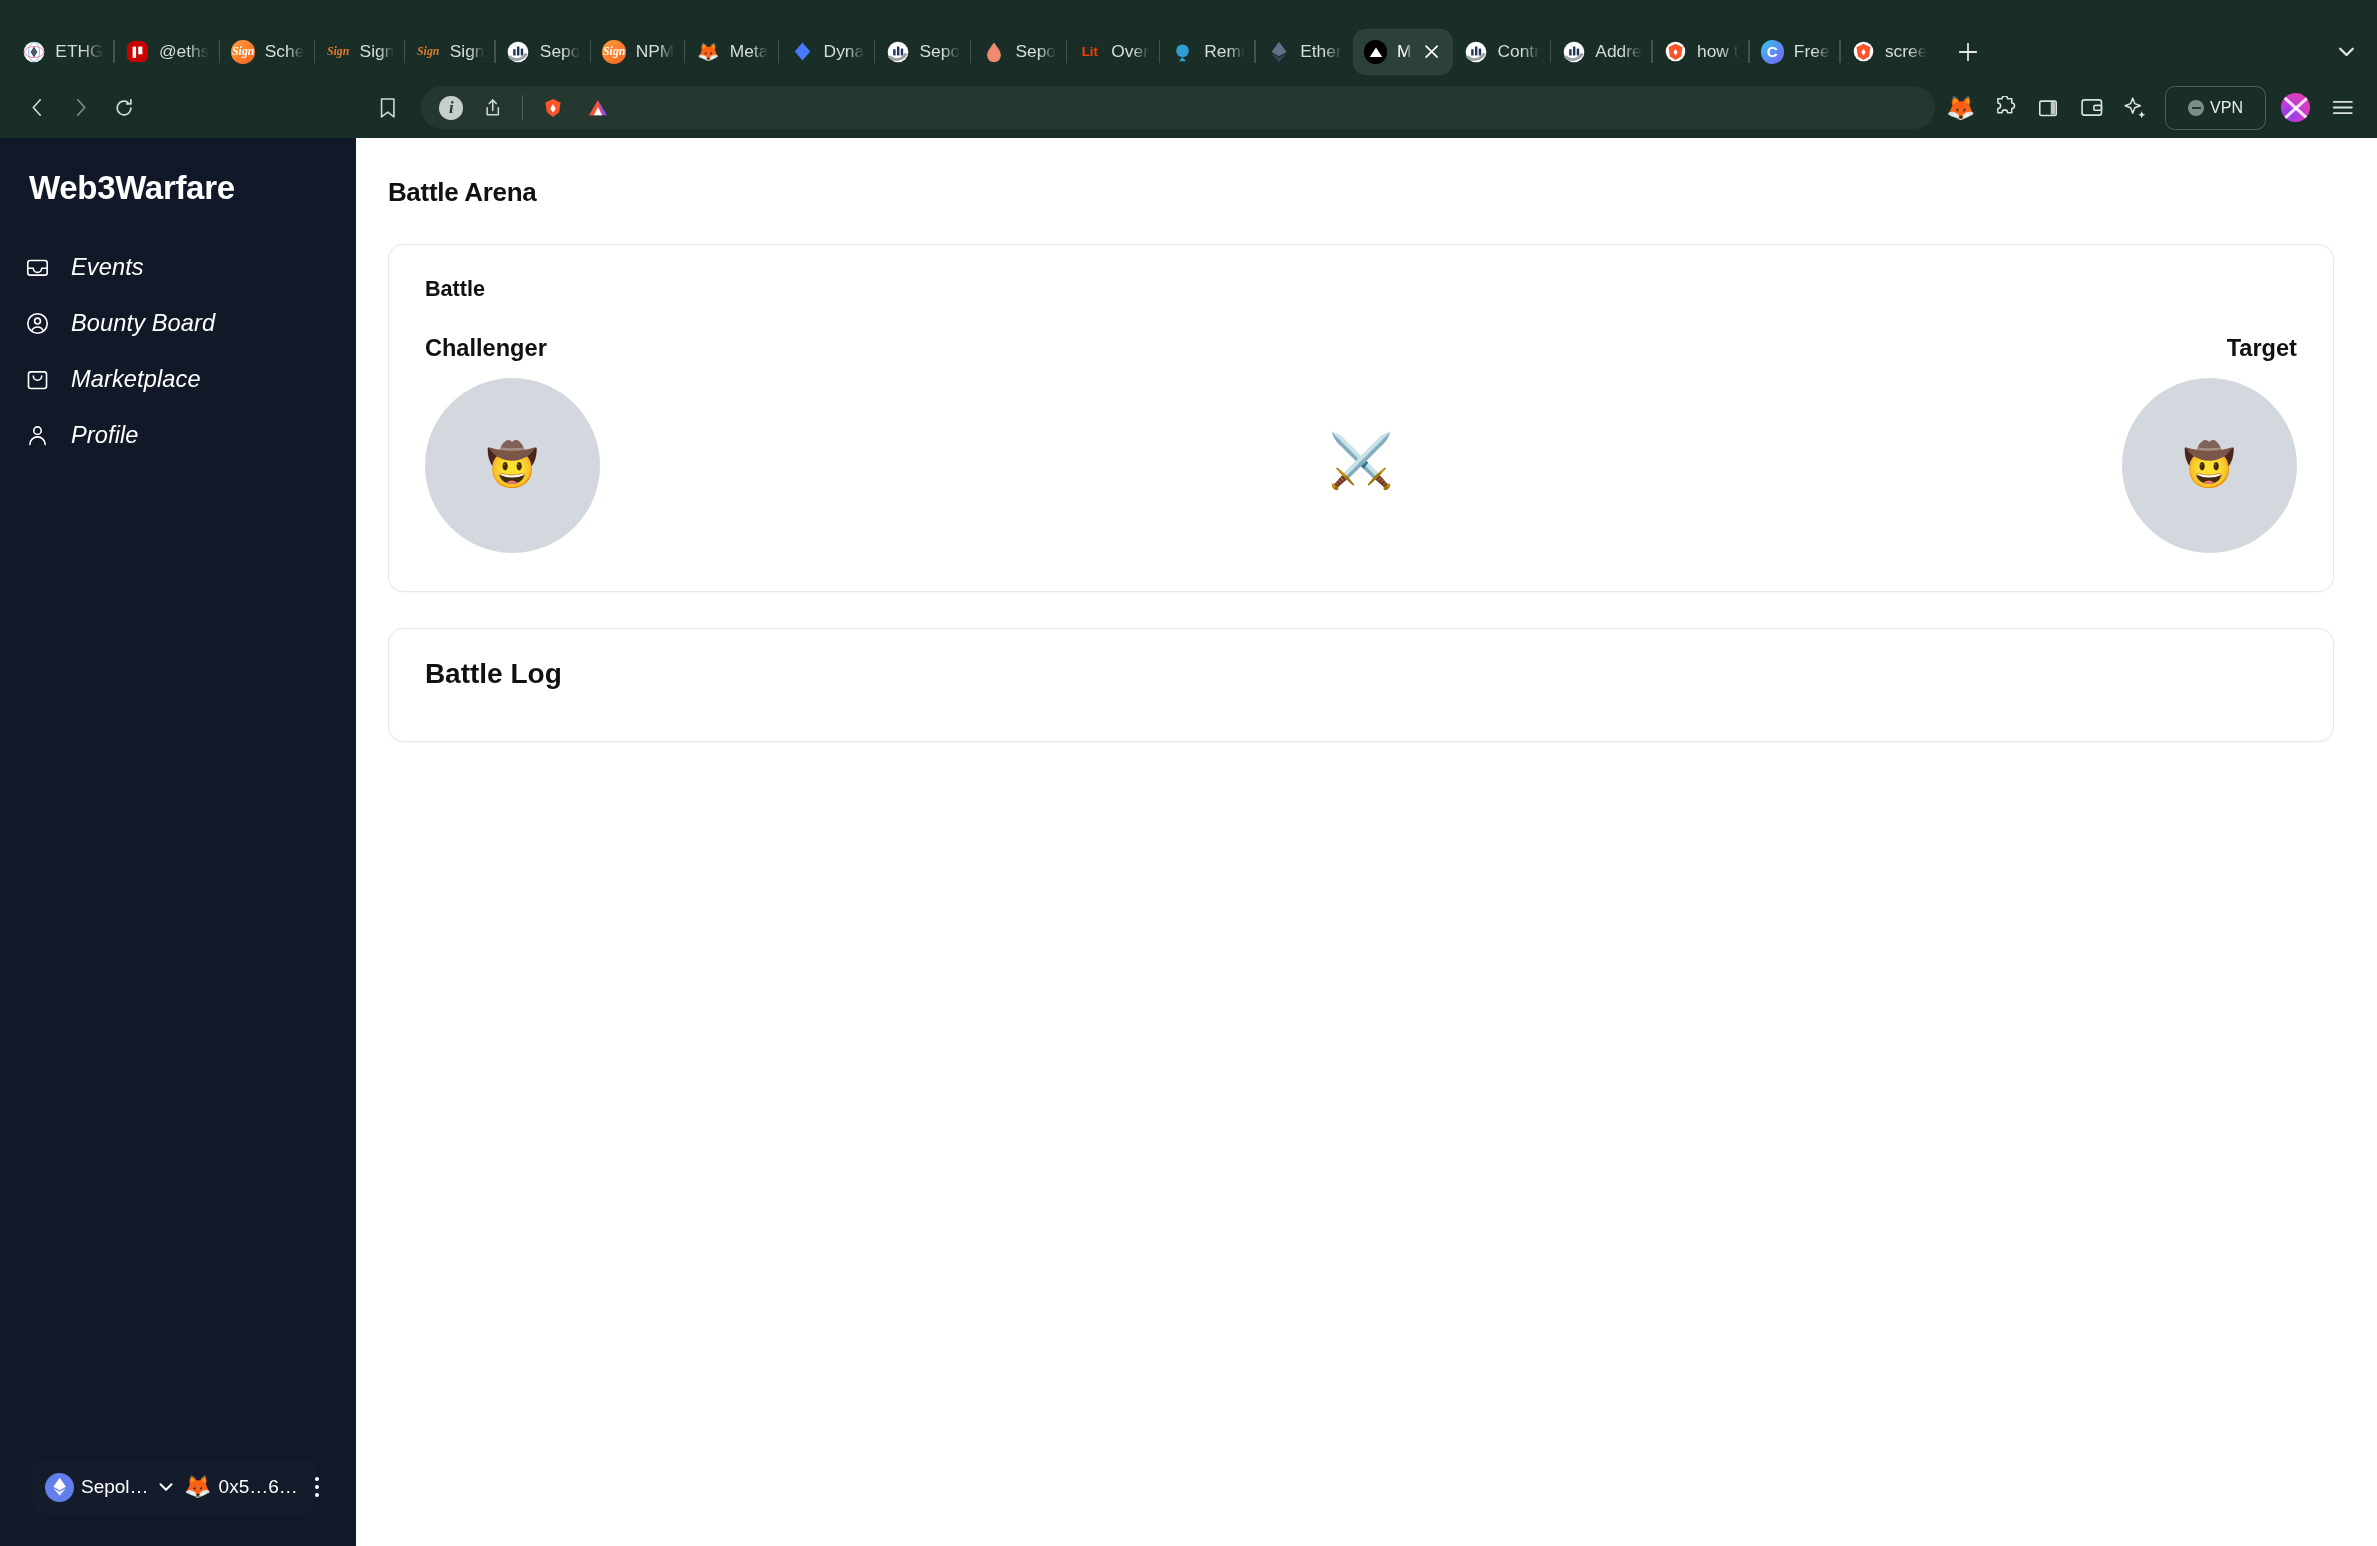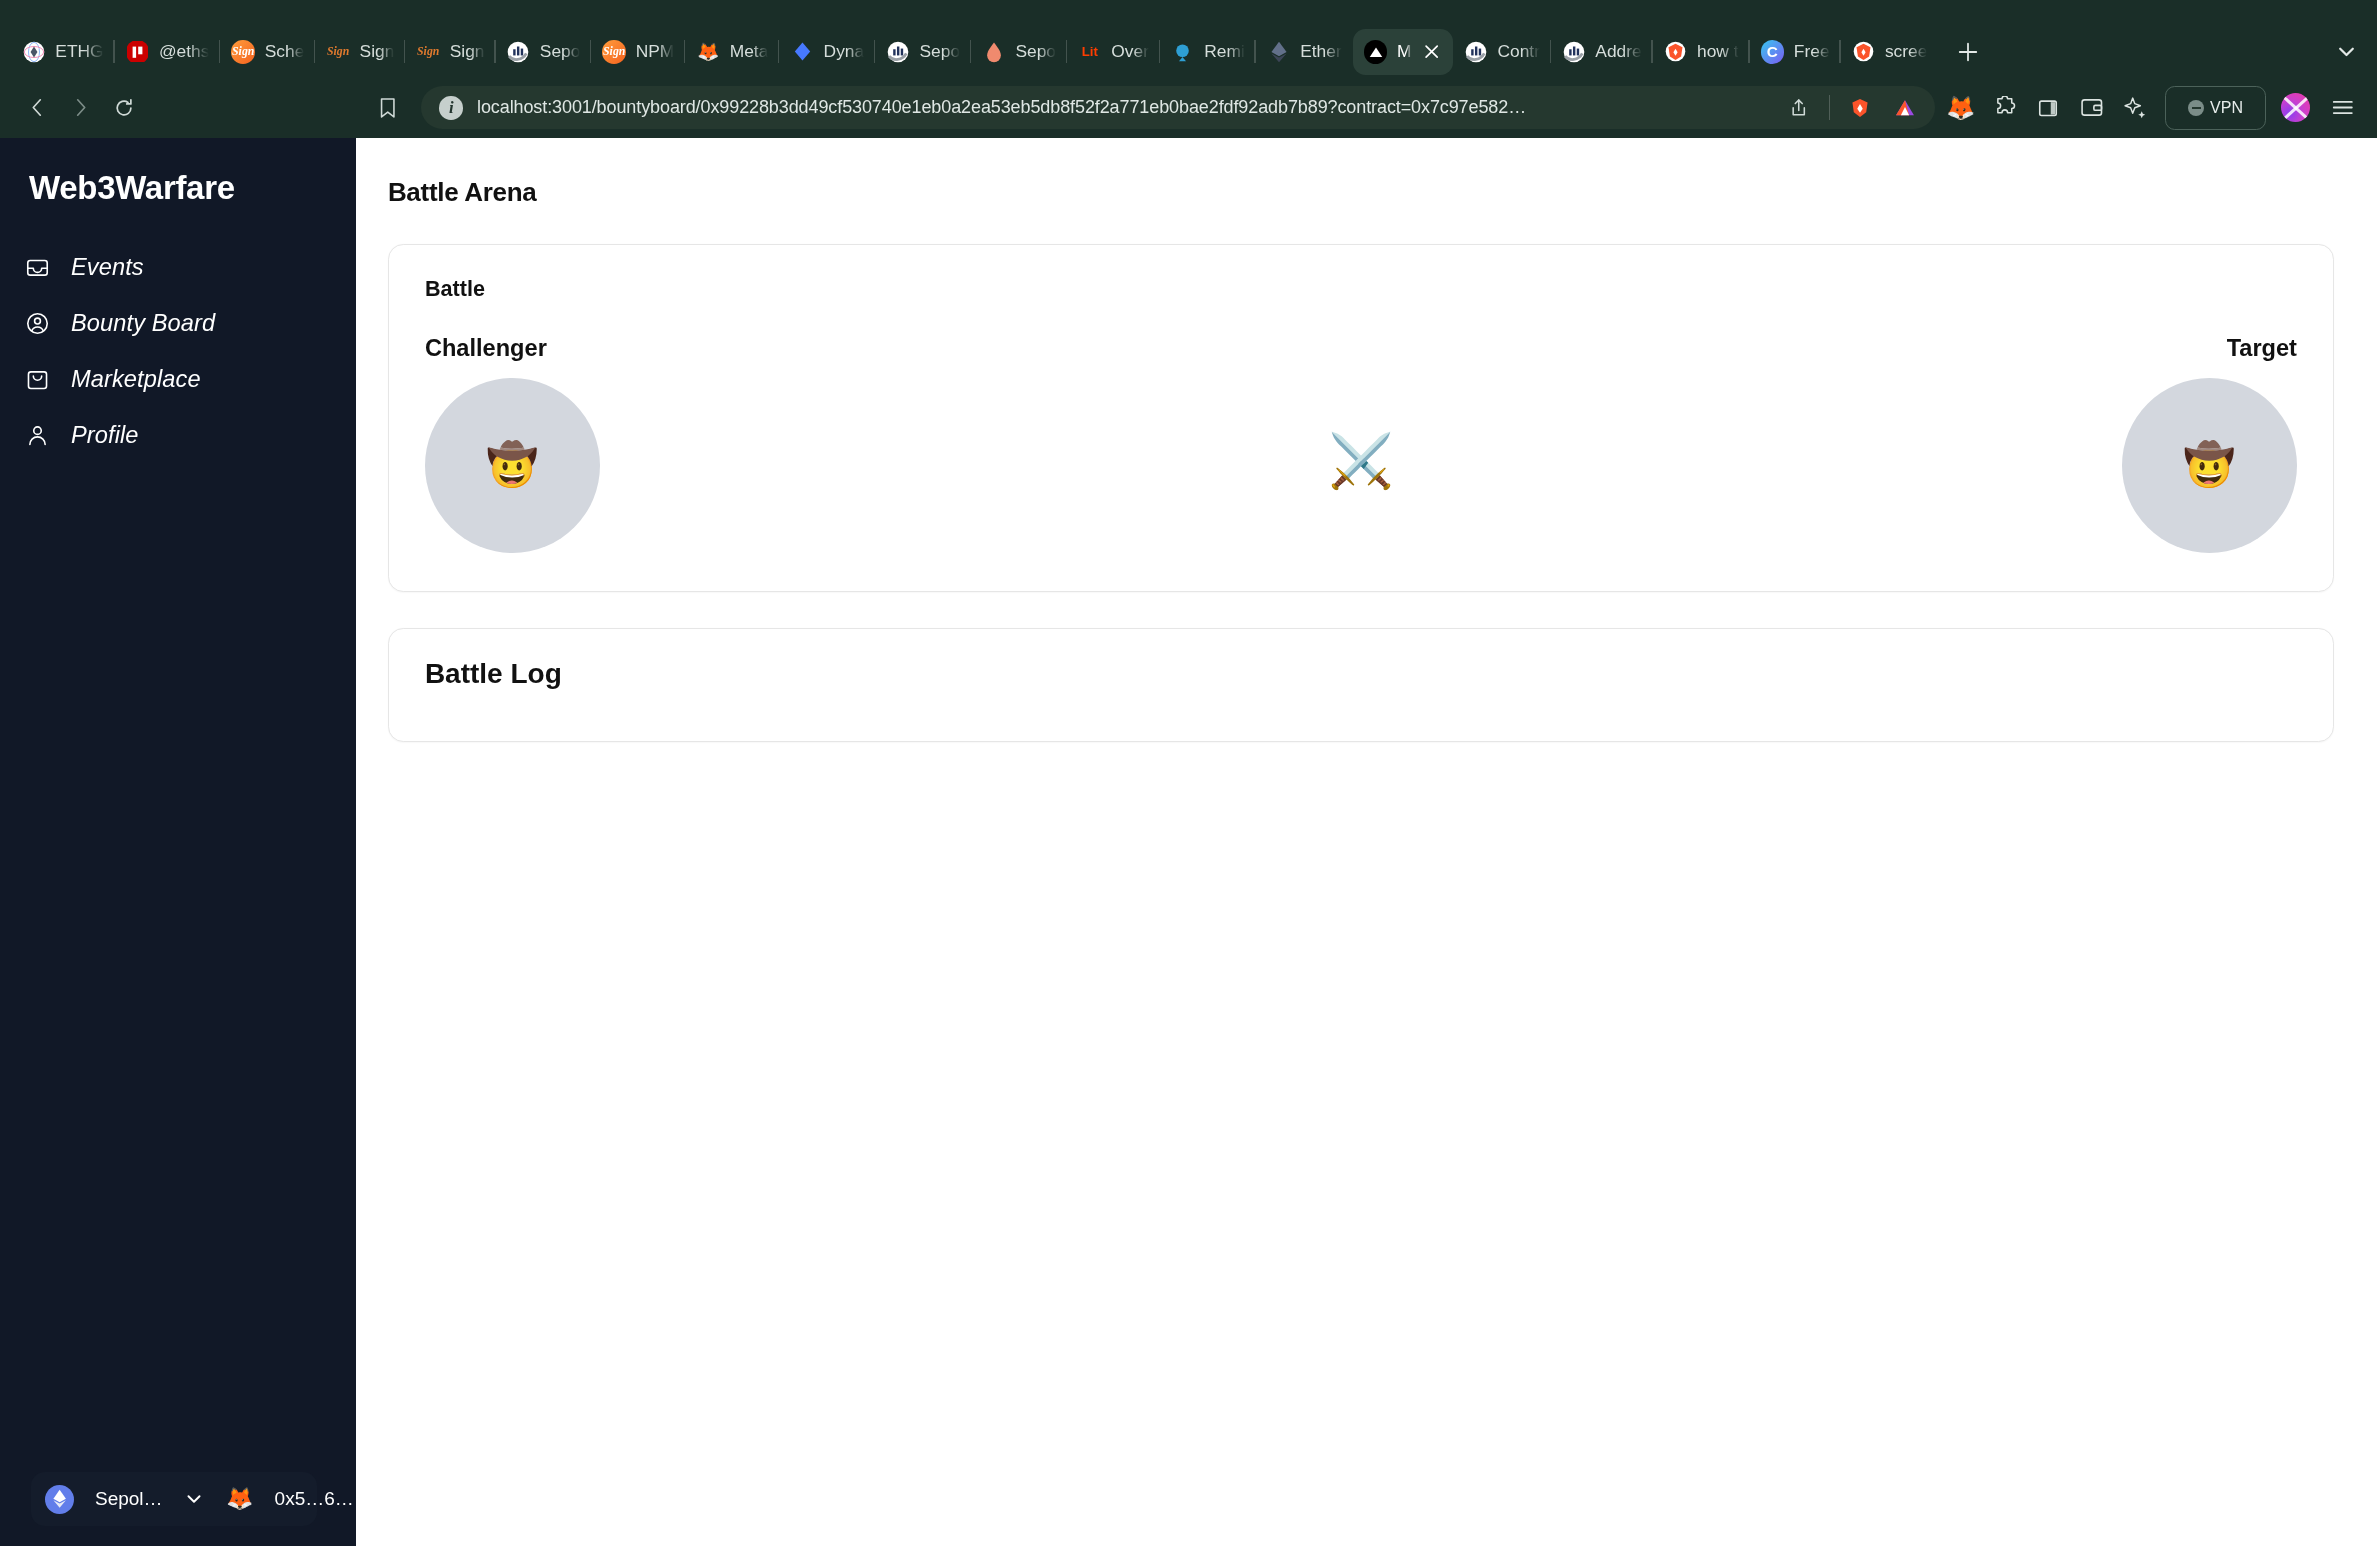--- a/index.html
+++ b/index.html
@@ -215,28 +215,28 @@
     color: #ffffff;
   }
   .nav-ico {
     width: 32px; height: 32px; flex: 0 0 32px;
     display: flex; align-items: center; justify-content: center;
   }
   .nav-label { font-size: 23.6px; letter-spacing: 0.1px; font-style: italic; }
 
   .wallet-widget {
     position: absolute;
-    left: 31px; bottom: 20px;
+    left: 31px; bottom: 32px;
     width: 286px; height: 54px;
     background: #141c2b;
     border-radius: 14px;
     display: flex;
     align-items: center;
     padding: 0 11px 0 14px;
-    gap: 21px;
+    gap: 7px;
   }
   .chain-ico {
     width: 29px; height: 29px; border-radius: 50%;
     background: #627eea;
     flex: 0 0 29px;
     display: flex; align-items: center; justify-content: center;
   }
   .wallet-text { font-size: 19px; color: #ffffff; white-space: nowrap; }
   .chev { width: 21px; height: 21px; display: flex; align-items: center; justify-content: center; color: #fff; flex: 0 0 21px; }
   .fox-ico { width: 28px; height: 28px; flex: 0 0 28px; display: flex; align-items: center; justify-content: center; font-size: 22px; }
@@ -532,21 +532,20 @@
     </div>
 
     <div class="bookmark-btn">
       <svg width="19.5" height="22" viewBox="0 0 28 32">
           <path d="M5 3 H23 V29 L14 22 L5 29 Z" fill="none" stroke="currentColor" stroke-width="2.3" stroke-linejoin="round"></path>
         </svg>
     </div>
 
     <div class="omnibox">
       <span class="omni-info">i</span>
-      <span class="omni-url">localhost:3001/bountyboard/0x99228b3dd49cf530740e1eb0a2ea53eb5db8f52f2a771eb0bae2fdf92adb7b89?contract=0x7c97e582…</span>
       <span class="omni-action">
         <svg width="19.5" height="19.5" viewBox="0 0 28 28">
             <path d="M14 3 V18" stroke="currentColor" stroke-width="2.2" stroke-linecap="round"></path>
             <path d="M9 8 L14 3 L19 8" fill="none" stroke="currentColor" stroke-width="2.2" stroke-linecap="round" stroke-linejoin="round"></path>
             <path d="M6 14 V24 H22 V14" fill="none" stroke="currentColor" stroke-width="2.2" stroke-linecap="round" stroke-linejoin="round"></path>
           </svg>
       </span>
       <span class="omni-sep"></span>
       <span class="omni-action">
         <svg width="22" height="22" viewBox="0 0 32 32">

